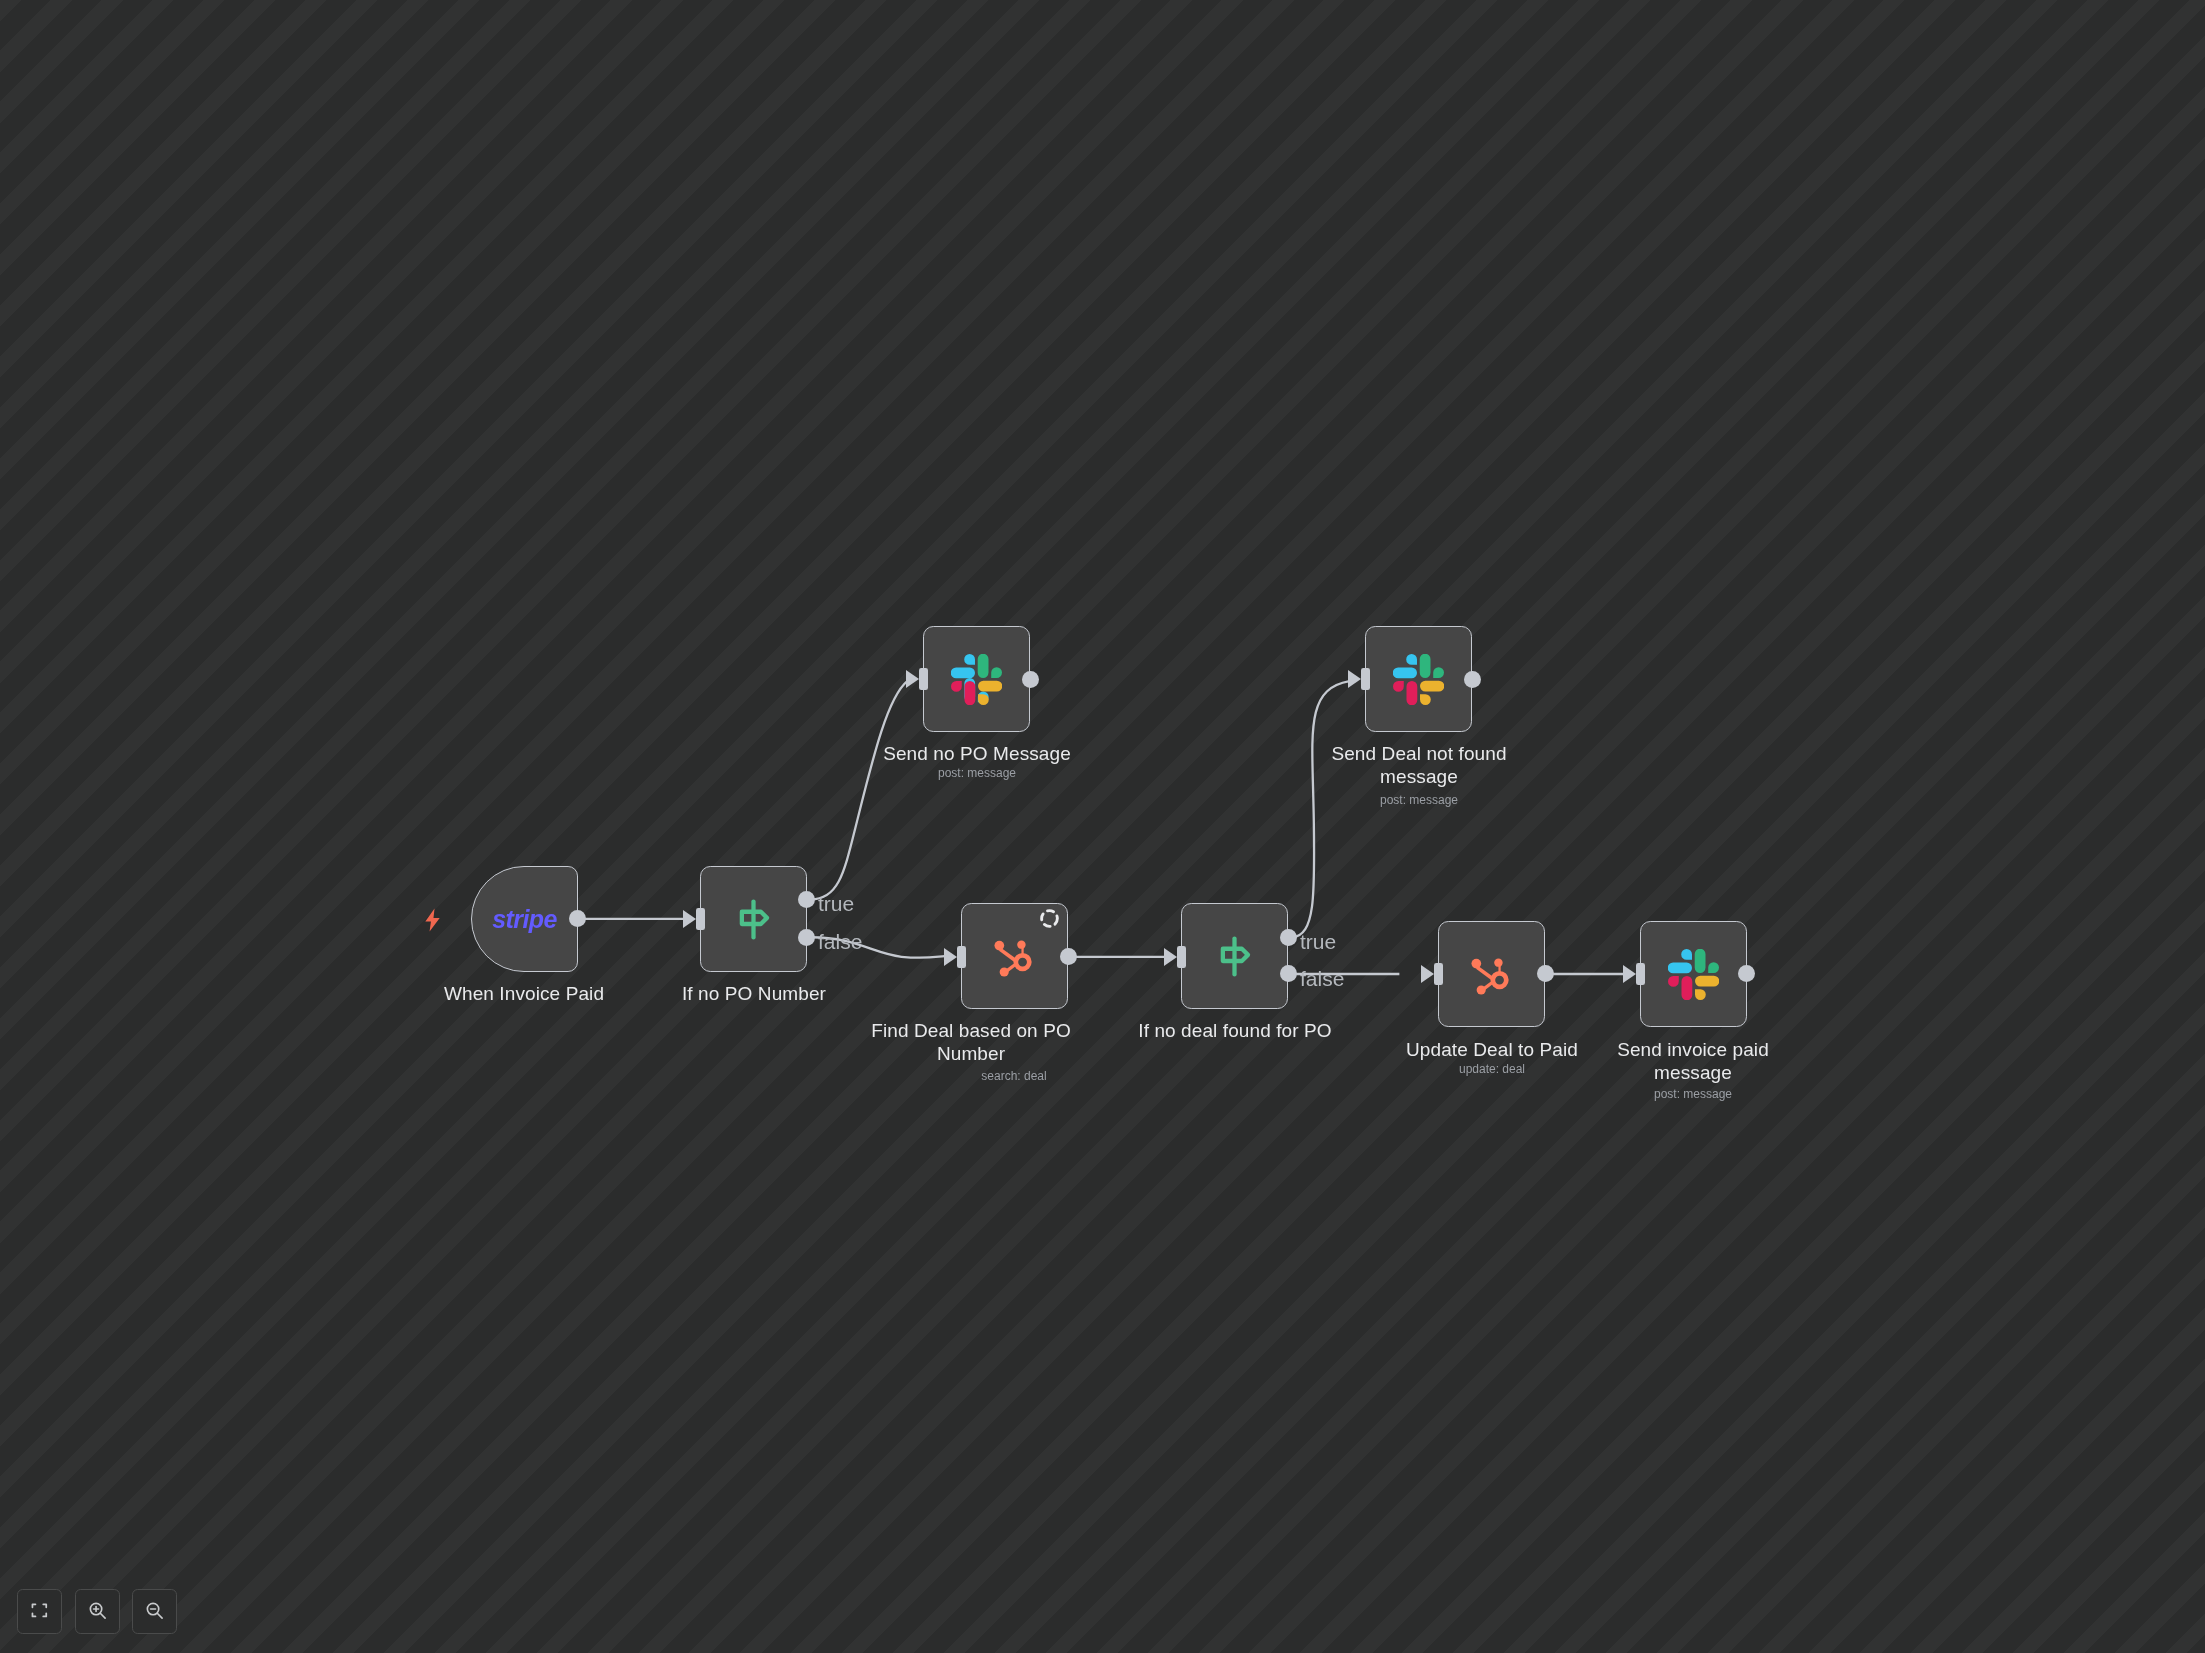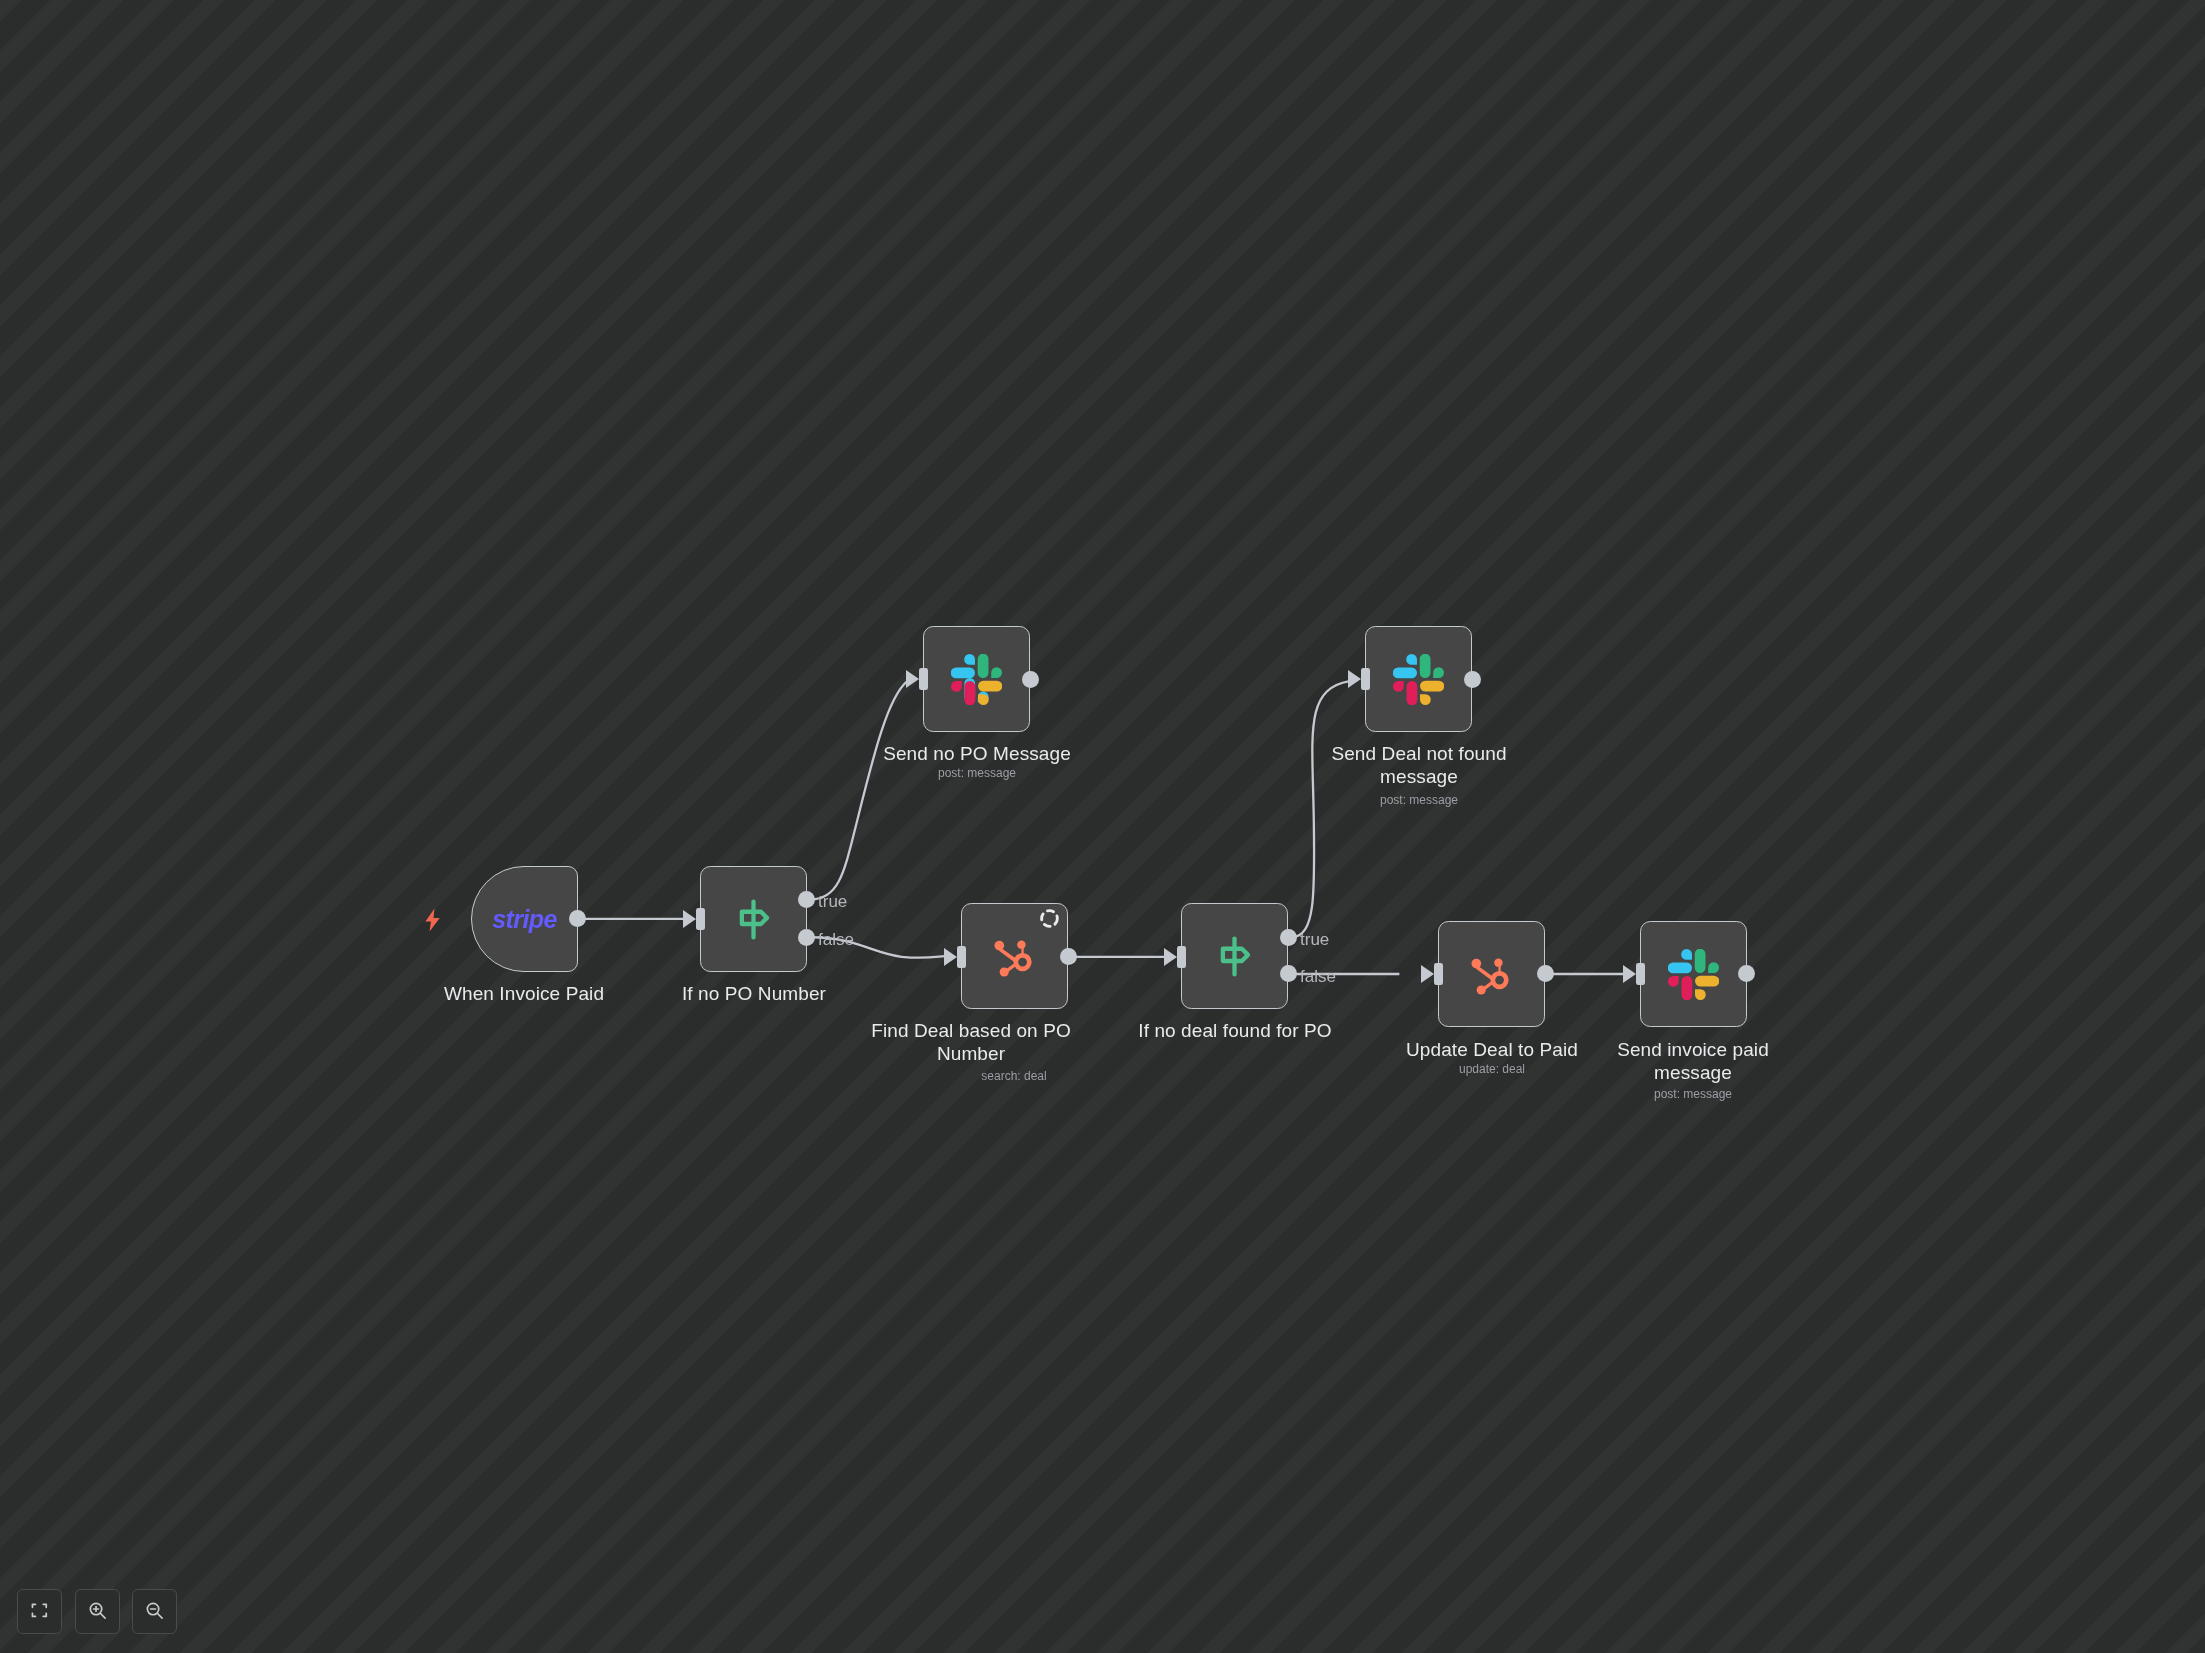--- a/index.html
+++ b/index.html
@@ -79,21 +79,21 @@
     left: -12.6px; top: 50%;
     transform: translateY(-50%);
     width: 0; height: 0;
     border-top: 9.8px solid transparent;
     border-bottom: 9.8px solid transparent;
     border-left: 13.8px solid #c5c9d0;
   }
   .port-label {
     position: absolute;
     color: #b4b8bd;
-    font-size: 17px;
+    font-size: 21px;
     white-space: nowrap;
   }
 
   
   .trigger-bolt { position: absolute; }
   .spinner-badge { position: absolute; }
 
   
   #toolbar {
     position: absolute;

